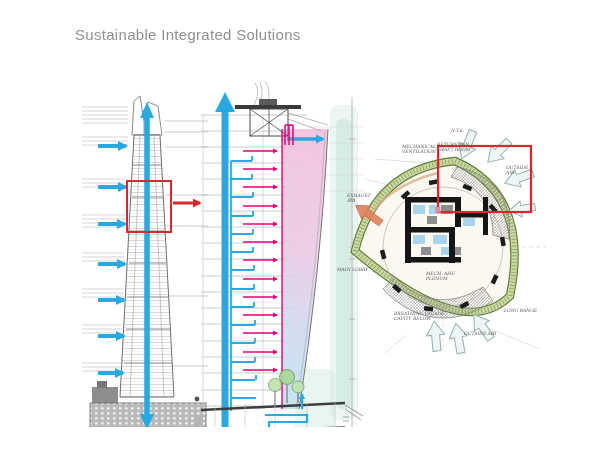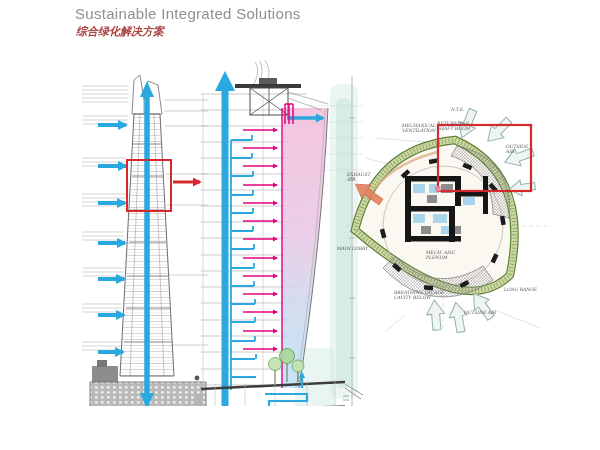--- a/index.html
+++ b/index.html
@@ -1,17 +1,17 @@
 <!DOCTYPE html>
 <html style="--airflow_blue: #2aa9e0; --exhaust_magenta: #e6007e; --highlight_red: #d6292e; --landscape_green: #7e9a4c; --sketch_orange: #e0835f; --cavity_pink: #f3bfdc; --cavity_blue: #bfe2f3; --title_gray: #909090; --subtitle_red: #a94441; --caption_text: #4a4a4a;"><head>
 <meta charset="utf-8">
 <style>
   html,body{margin:0;padding:0;background:#fff;}
   .stage{position:relative;width:600px;height:406px;background:#fff;overflow:hidden;
-         font-family:"Liberation Sans",sans-serif;}
+         font-family:"Liberation Sans",sans-serif;margin-top:21px;}
   .title{position:absolute;left:75px;top:5px;font-size:15px;letter-spacing:.3px;
          color:var(--title_gray);font-weight:400;}
   .subtitle{position:absolute;left:76px;top:24px;font-size:11px;font-weight:bold;
          font-style:italic;font-family:"Liberation Serif",serif;color:var(--subtitle_red);}
   .caption{position:absolute;top:434px;font-size:6.5px;letter-spacing:.2px;
          color:var(--caption_text);white-space:nowrap;font-weight:bold;}
   .caption .red{color:var(--highlight_red);}
   .panel{position:absolute;}
   .anno{position:absolute;font-family:"DejaVu Serif",serif;font-style:italic;
         font-size:4.5px;line-height:1.15;color:#5a5a5a;white-space:pre-line;}
@@ -22,21 +22,20 @@
   .fm{fill:var(--exhaust_magenta);}
   .sr{stroke:var(--highlight_red);fill:none;}
   .fo{fill:var(--sketch_orange);}
 </style>
 </head>
 <body>
 
 <div class="stage">
 
   <div class="title">Sustainable Integrated Solutions</div>
-  <div class="subtitle">综合绿化解决方案</div>
 
   <svg class="panel" style="left:70px;top:70px" width="140" height="380" viewBox="0 0 140 380">
     <defs>
       <pattern id="Lfloors" width="6" height="6" patternUnits="userSpaceOnUse">
         <path d="M0,5.5 H6" stroke="#c4c4c4" stroke-width="0.7"></path>
         <path d="M0,2.5 H6" stroke="#e2e2e2" stroke-width="0.4"></path>
       </pattern>
       <pattern id="Lgrid" width="6" height="5" patternUnits="userSpaceOnUse">
         <rect width="6" height="5" fill="#b9b9b9"></rect>
         <rect x="1" y="1.3" width="2.6" height="2.2" fill="#f2f2f2"></rect>

